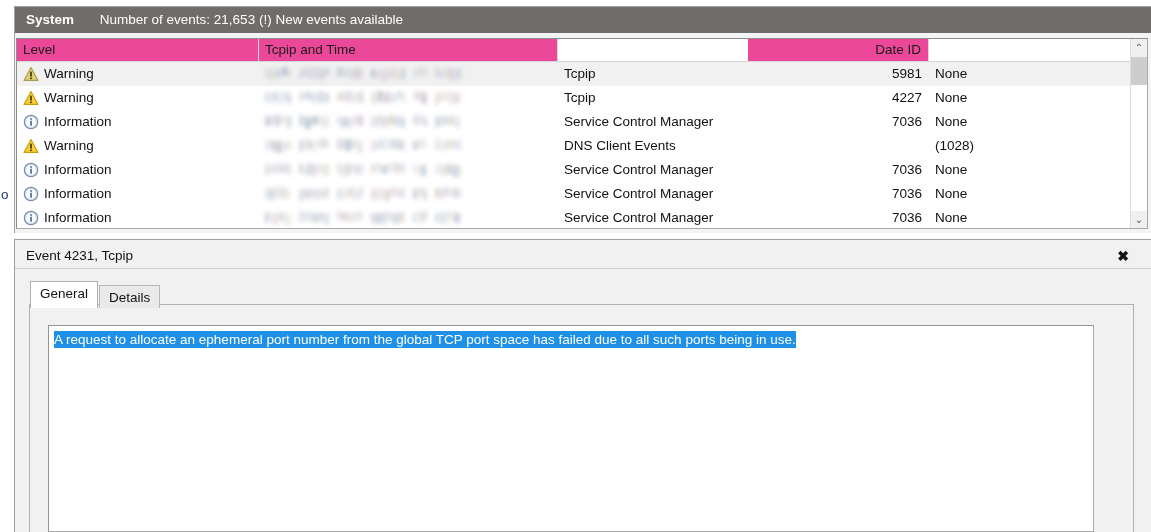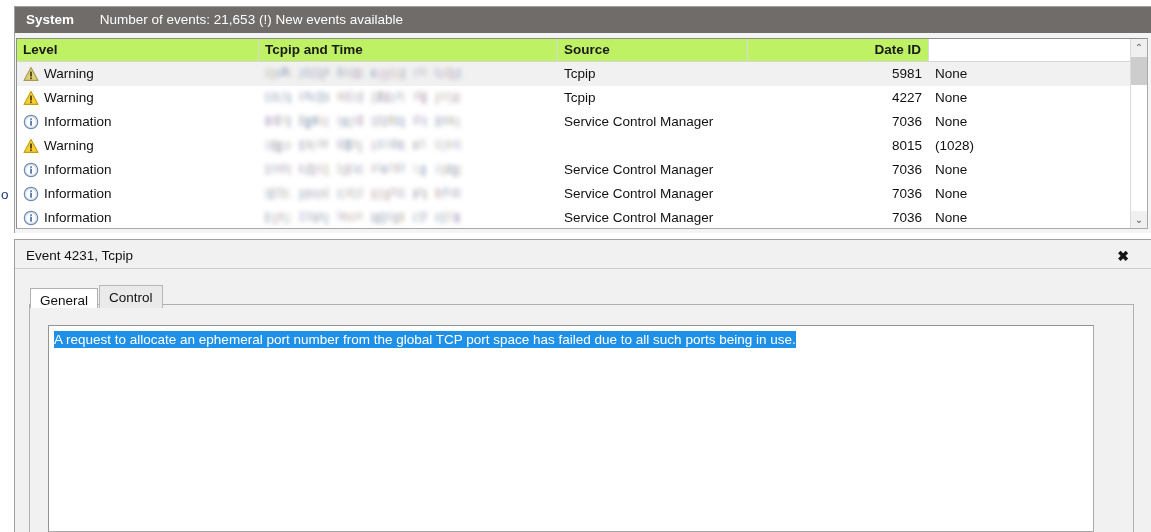--- a/index.html
+++ b/index.html
@@ -95,26 +95,25 @@
     box-sizing: border-box;
     white-space: nowrap;
   }
   #col-header .col {
     position: absolute;
     top: 0;
     height: 22px;
     line-height: 22px;
     font-size: 13.5px;
     color: #1a1a1a;
-    background: #bef264;
+    background: #ec4899;
     border-right: 1px solid #d9d9d9;
     box-sizing: border-box;
     overflow: hidden;
     padding-left: 6px;
-    font-weight: bold;
   }
   #col-header .col.num {
     text-align: right;
     padding-left: 0;
     padding-right: 7px;
   }
   #col-header .col.last {
     border-right: none;
   }
 
@@ -290,25 +289,24 @@
     font-size: 13.5px;
     color: #111111;
     box-sizing: border-box;
     border: 1px solid #b7b7b7;
     border-bottom: none;
     position: relative;
     vertical-align: bottom;
   }
   .tab.active {
     background: #ffffff;
-    height: 20px;
+    height: 27px;
     line-height: 24px;
     z-index: 5;
     border-color: #b0b0b0;
-    margin-top: 7px;
   }
   .tab.inactive {
     background: #eaeaea;
     margin-left: 1px;
     z-index: 3;
   }
 
   
   #tabpage {
     position: absolute;
@@ -367,21 +365,20 @@
 
 <div id="log-header">
   <span class="hdr-name">System</span>
   <span class="hdr-status">Number of events: 21,653 (!) New events available</span>
 </div>
 
 <div id="list-outer">
   <div id="col-header">
       <div class="col" style="left: 0px; width: 242px;"><span>Level</span></div>
       <div class="col" style="left: 242px; width: 299px;"><span>Tcpip and Time</span></div>
-      <div class="col" style="left: 541px; width: 190px;"><span>Source</span></div>
       <div class="col num" style="left: 731px; width: 181px;"><span>Date ID</span></div>
     </div>
   <div id="rows">
       <div class="evrow selected">
         <div class="cell" style="left: 0px; width: 242px;">
           <div class="lvl-wrap">
             <span class="ico">
               <svg width="16" height="16" viewBox="0 0 16 16">
                 <path d="M8 1.4 L15 14.4 L1 14.4 Z" fill="#ddd07a" stroke="#a89a4a" stroke-width="1.1" stroke-linejoin="round"></path>
                 <rect x="7.2" y="5.6" width="1.6" height="5" fill="#3a3000"></rect>
@@ -583,21 +580,21 @@
             <span style="left: 153px; width: 4px; background: rgb(210, 205, 190); opacity: 0.64; top: 0px; height: 10px;"></span>
             <span style="left: 158px; width: 3px; background: rgb(207, 192, 204); opacity: 0.53; top: 0px; height: 9px;"></span>
             <span style="left: 170px; width: 3px; background: rgb(210, 205, 190); opacity: 0.62; top: 0px; height: 11px;"></span>
             <span style="left: 174px; width: 2px; background: rgb(188, 188, 198); opacity: 0.53; top: 0px; height: 11px;"></span>
             <span style="left: 177px; width: 3px; background: rgb(198, 190, 214); opacity: 0.49; top: 1px; height: 12px;"></span>
             <span style="left: 181px; width: 6px; background: rgb(210, 205, 190); opacity: 0.7; top: 1px; height: 9px;"></span>
             <span style="left: 188px; width: 6px; background: rgb(198, 190, 214); opacity: 0.57; top: 1px; height: 9px;"></span>
             <span style="left: 195px; width: 1px; background: rgb(173, 184, 200); opacity: 0.78; top: 0px; height: 12px;"></span>
           </div>
         </div>
-        <div class="cell num" style="left: 731px; width: 181px;">8015</div>
+        <div class="cell" style="left: 541px; width: 190px;">DNS Client Events</div>
         <div class="cell" style="left: 912px; width: 203px;">(1028)</div>
       </div>
       <div class="evrow">
         <div class="cell" style="left: 0px; width: 242px;">
           <div class="lvl-wrap">
             <span class="ico">
               <svg width="16" height="16" viewBox="0 0 16 16">
                 <circle cx="8" cy="8" r="6.7" fill="#ffffff" stroke="#6f8db5" stroke-width="1.2"></circle>
                 <circle cx="8" cy="8" r="5.4" fill="none" stroke="#c9d6e6" stroke-width="1"></circle>
                 <rect x="7.3" y="6.7" width="1.5" height="5" fill="#2f5c96"></rect>
@@ -774,19 +771,19 @@
   </div>
 </div>
 
 <div id="detail-pane"></div>
 <div id="detail-title-bar">
   <div id="detail-title">Event 4231, Tcpip</div>
   <div id="detail-close">✖</div>
 </div>
 
 <div id="tabpage"></div>
-<div id="tabstrip"><div class="tab active"><span>General</span></div><div class="tab inactive"><span>Control</span></div></div>
+<div id="tabstrip"><div class="tab active"><span>General</span></div><div class="tab inactive"><span>Details</span></div></div>
 
 <div id="msgbox">
   <div id="msgtext-wrap">
     <span id="msgtext">A request to allocate an ephemeral port number from the global TCP port space has failed due to all such ports being in use.</span>
   </div>
 </div>
 
 </body></html>

